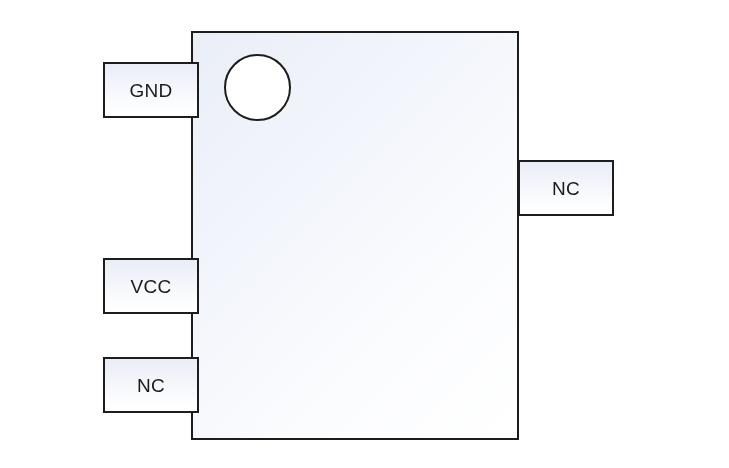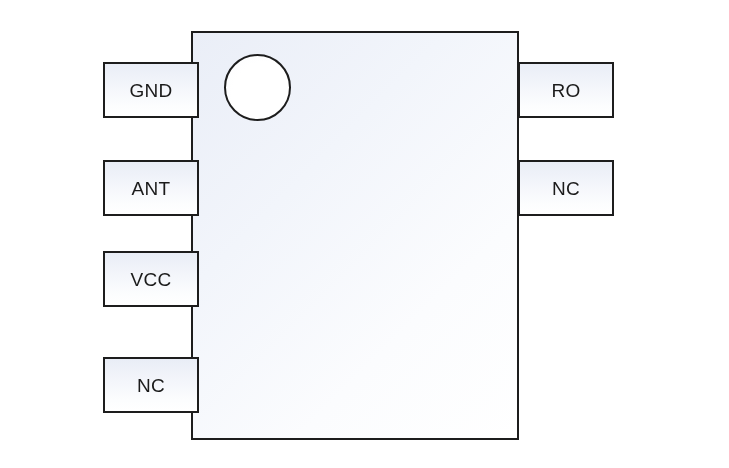--- a/index.html
+++ b/index.html
@@ -78,35 +78,29 @@
 <div id="stage">
 
   <div class="chip-body"></div>
 
   <div class="pin1-marker"></div>
 
   <div class="pin-box left" style="top:62px">
     <span class="pin-label">GND</span>
   </div>
 
-  <div class="pin-box left" style="top:160px">
-    <span class="pin-label">ANT</span>
-  </div>
 
-  <div class="pin-box left" style="top:251px">
+  <div class="pin-box left" style="top:258px">
     <span class="pin-label">VCC</span>
   </div>
 
   <div class="pin-box left" style="top:357px">
     <span class="pin-label">NC</span>
   </div>
 
-  <div class="pin-box right" style="top:62px">
-    <span class="pin-label">RO</span>
-  </div>
 
   <div class="pin-box right" style="top:160px">
     <span class="pin-label">NC</span>
   </div>
 
 
 
 </div>
 
 </body></html>

